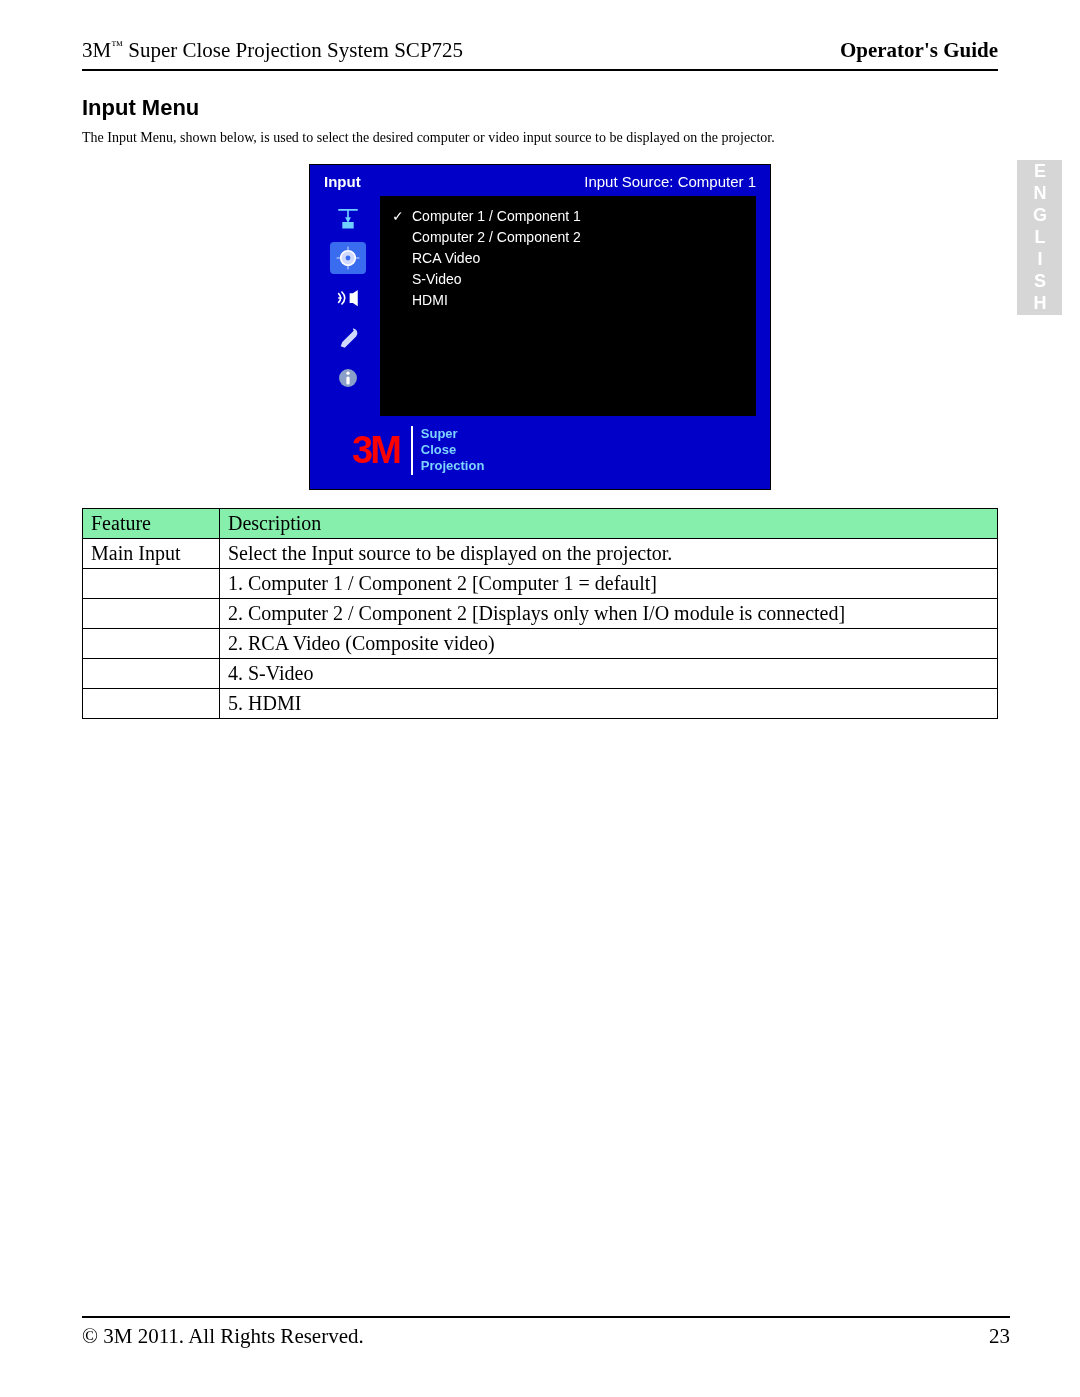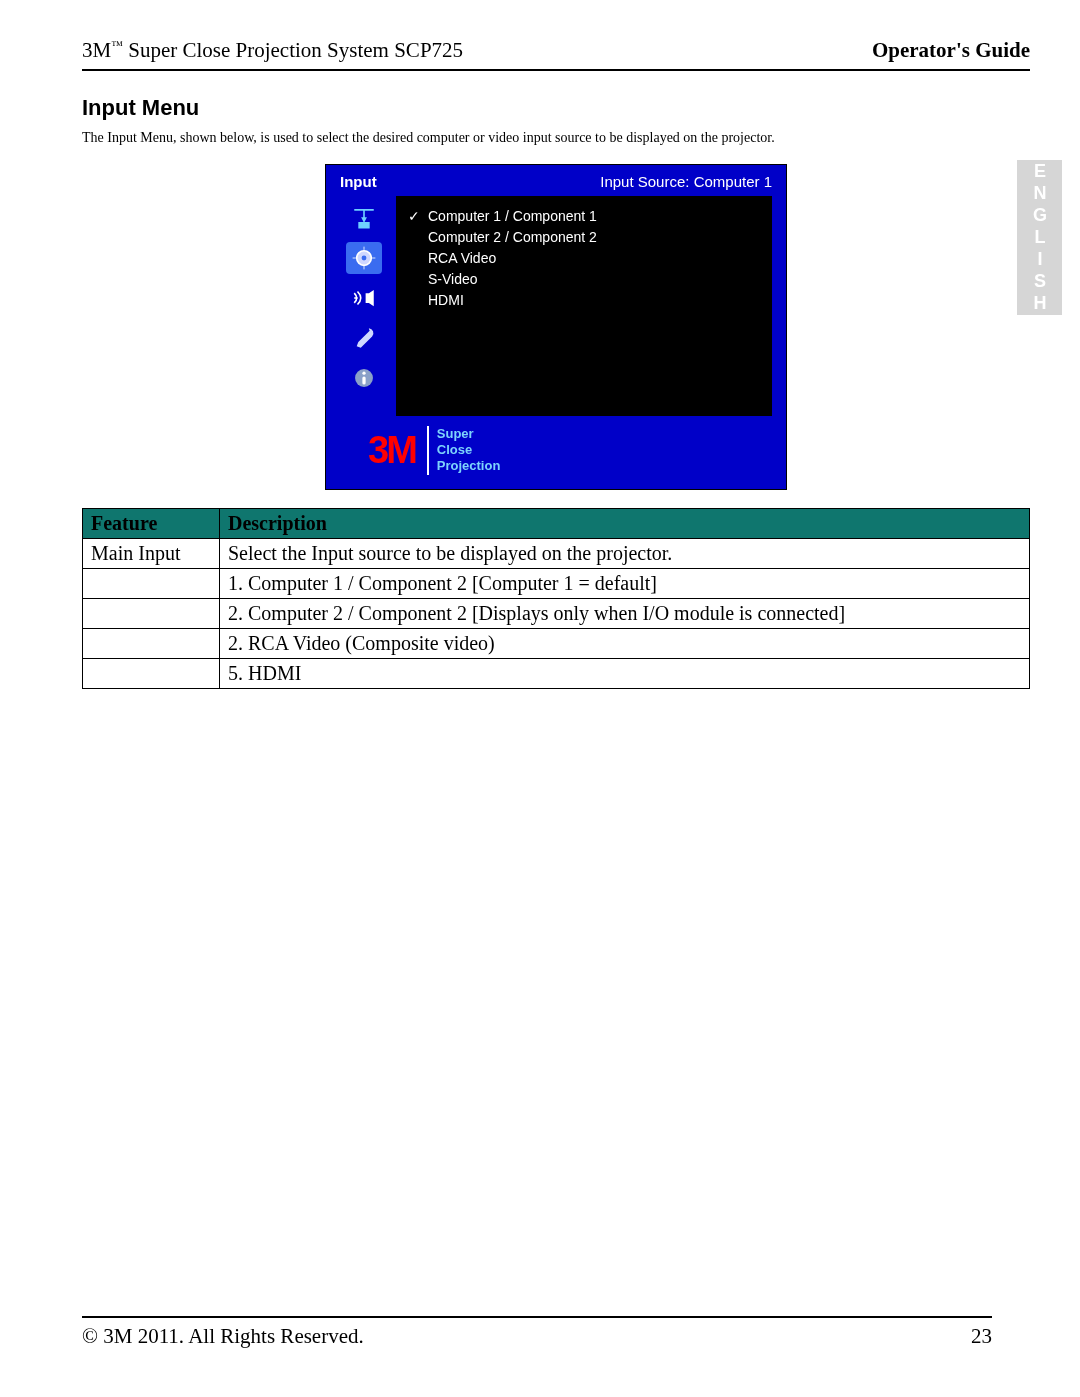--- a/index.html
+++ b/index.html
@@ -7,21 +7,21 @@
     padding: 0;
     background: #fff;
     font-family: "Times New Roman", Times, serif;
     color: #000;
     width: 1080px;
     height: 1397px;
     position: relative;
     box-sizing: border-box;
   }
   .page {
-    padding: 38px 50px 0 82px;
+    padding: 38px 82px 0 82px;
     position: relative;
     height: 1397px;
     box-sizing: border-box;
   }
   .header-row {
     display: flex;
     justify-content: space-between;
     align-items: baseline;
     border-bottom: 2px solid #000;
     padding-bottom: 6px;
@@ -146,27 +146,27 @@
     width: 100%;
     border-collapse: collapse;
     font-size: 20px;
   }
   .feat-table th, .feat-table td {
     border: 1.5px solid #000;
     padding: 3px 8px;
     text-align: left;
     vertical-align: top;
   }
-  .feat-table th { background: #0f766e; font-weight: bold; }
+  .feat-table th { background: #86efac; font-weight: normal; }
   .feat-col { width: 120px; }
 
   .page-footer {
     position: absolute;
     left: 82px;
-    right: 88px;
+    right: 70px;
     bottom: 48px;
     border-top: 2px solid #000;
     padding-top: 6px;
     display: flex;
     justify-content: space-between;
     font-size: 21px;
   }
 </style>
 </head>
 <body>
@@ -286,20 +286,24 @@
       <tr>
           <td></td>
           <td>2. Computer 2 / Component 2    [Displays only when I/O module is connected]</td>
         </tr>
       <tr>
           <td></td>
           <td>2. RCA Video (Composite video)</td>
         </tr>
       <tr>
           <td></td>
+          <td>4. S-Video</td>
+        </tr>
+      <tr>
+          <td></td>
           <td>5. HDMI</td>
         </tr>
     </tbody>
   </table>
 
   <div class="page-footer">
     <span>© 3M 2011. All Rights Reserved.</span>
     <span>23</span>
   </div>
 </div>

